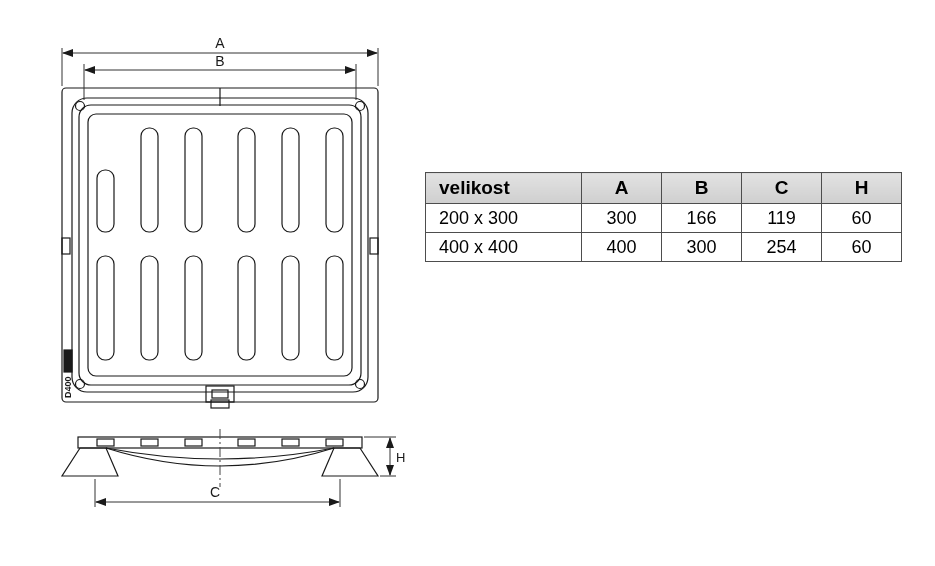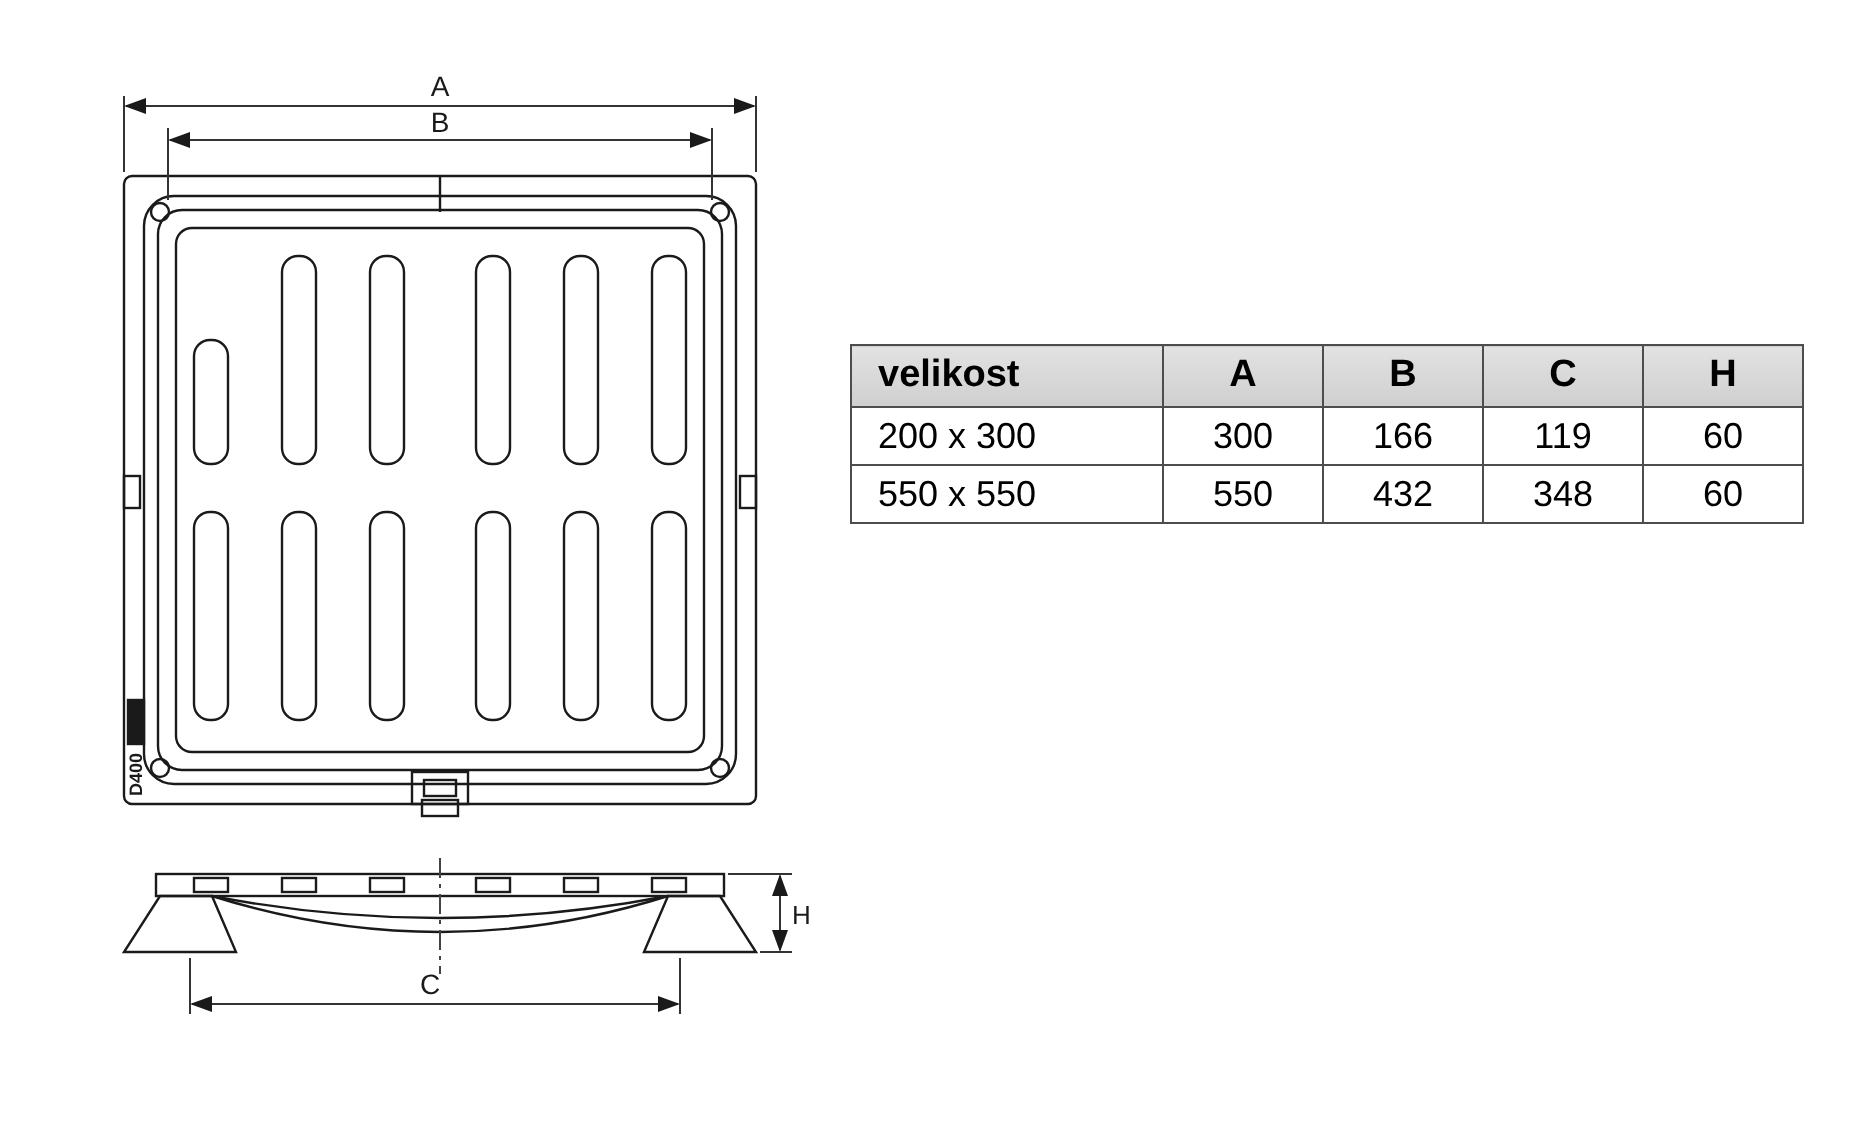--- a/index.html
+++ b/index.html
@@ -145,22 +145,22 @@
     </thead>
     <tbody>
       <tr>
         <td class="c0">200 x 300</td>
         <td class="cn">300</td>
         <td class="cn">166</td>
         <td class="cn">119</td>
         <td class="cn">60</td>
       </tr>
       <tr>
-        <td class="c0">550 x 550</td>
-        <td class="cn">550</td>
-        <td class="cn">432</td>
-        <td class="cn">348</td>
+        <td class="c0">400 x 400</td>
+        <td class="cn">400</td>
+        <td class="cn">300</td>
+        <td class="cn">254</td>
         <td class="cn">60</td>
       </tr>
     </tbody>
   </table>
 
 </div>
 
 </body></html>

